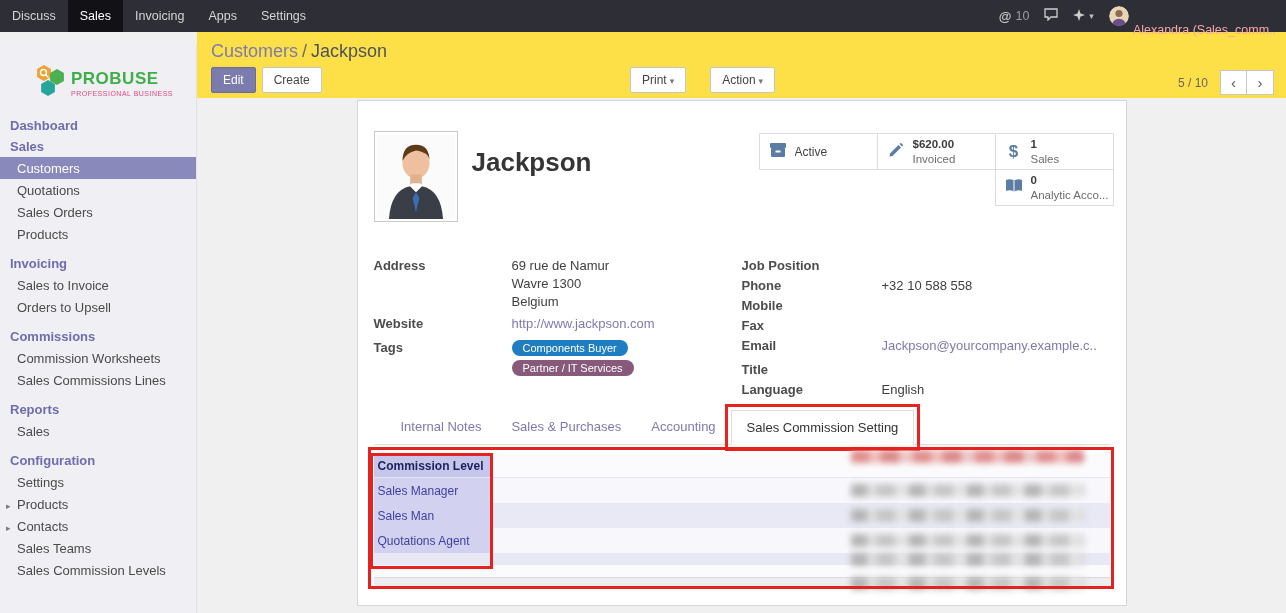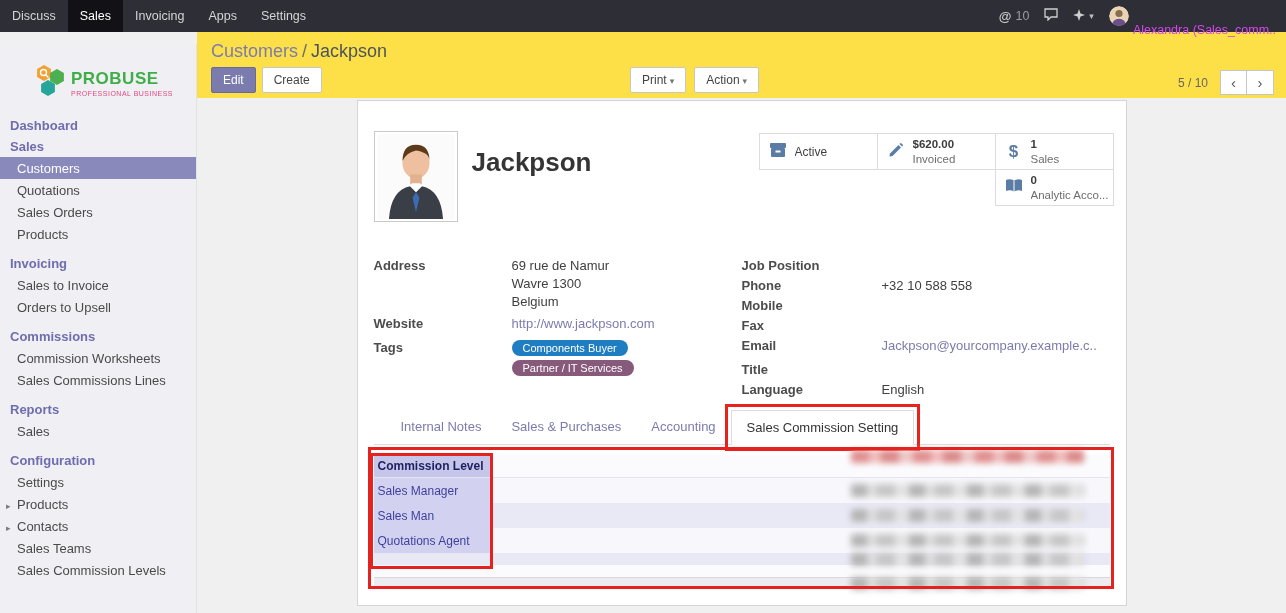--- a/index.html
+++ b/index.html
@@ -11,21 +11,21 @@
     display:flex; justify-content:space-between; color:#d5d5d5; font-size:12.5px; z-index:20; }
   .tb-menus { display:flex; }
   .tb-menu { padding:0 12px; line-height:32px; cursor:pointer; }
   .tb-menu.active { background:#121216; color:#fff; }
   .tb-right { display:flex; align-items:center; gap:15px; padding-right:10px; }
   .tb-item { display:flex; align-items:center; gap:4px; cursor:pointer; }
   .at-glyph { color:#c9c9c9; font-weight:bold; font-size:13px; }
   .tb-count { color:#9a9aa2; }
   .tb-caret { color:#bdbdbd; font-size:9px; }
   .avatar-sm { width:20px; height:20px; border-radius:50%; overflow:hidden; display:inline-block; }
-  .tb-user-name { color:#d946ef;margin-top:27px; }
+  .tb-user-name { color:#fca5a5;margin-top:27px; }
 
   
   .sidebar { position:absolute; left:0; top:44px; width:197px; height:581px;
     background:#f0eff4; border-right:1px solid #e2e1e7; overflow:hidden; }
   .logo { display:flex; align-items:center; gap:6px; margin:20px 0 8px 34px; cursor:pointer; }
   .logo-title { font-size:17px; font-weight:bold; color:#3fae49; letter-spacing:.5px; }
   .logo-sub { font-size:7px; color:#e5487e; letter-spacing:.5px; margin-top:1px; }
   .nav-heading { color:#6e6daf; font-weight:bold; font-size:13px; padding:3px 0 3px 10px;
     margin-top:8px; cursor:pointer; }
   .nav-heading.mt-first { margin-top:14px; }
@@ -39,21 +39,21 @@
   .control-panel { position:absolute; left:197px; top:32px; width:1089px; height:66px; background:#fde047; }
   .breadcrumb { padding:9px 0 0 14px; font-size:18px; color:#7c7bad; }
   .breadcrumb .bc-link { cursor:pointer; }
   .breadcrumb .bc-sep { color:#6b6b6b; margin:0 4px; }
   .breadcrumb .bc-current { color:#4c545c; }
   .cp-row { position:relative; height:32px; margin-top:5px; }
   .btn { font-size:12px; padding:5px 11px; border:1px solid #c6c6c6; background:#fff; color:#444;
     cursor:pointer; border-radius:2px; }
   .btn.primary { background:#7c7bad; border-color:#6a699d; color:#fff; }
   .left-btns { position:absolute; left:14px; top:0; display:flex; gap:6px; }
-  .mid-btns { position:absolute; left:433px; top:0; display:flex; gap:8px; }
+  .mid-btns { position:absolute; left:433px; top:0; display:flex; gap:24px; }
   .btn .caret { font-size:9px; color:#777; margin-left:3px; }
   .pager { position:absolute; right:12px; top:3px; display:flex; align-items:center; gap:12px;
     font-size:12px; color:#666; }
   .pager-btns { display:flex; }
   .pager-btn { width:27px; height:25px; border:1px solid #c6c6c6; background:#fff; font-size:15px;
     line-height:23px; text-align:center; color:#555; cursor:pointer; }
   .pager-btn + .pager-btn { border-left:none; }
 
   
   .content { position:absolute; left:197px; top:98px; width:1089px; height:515px;

